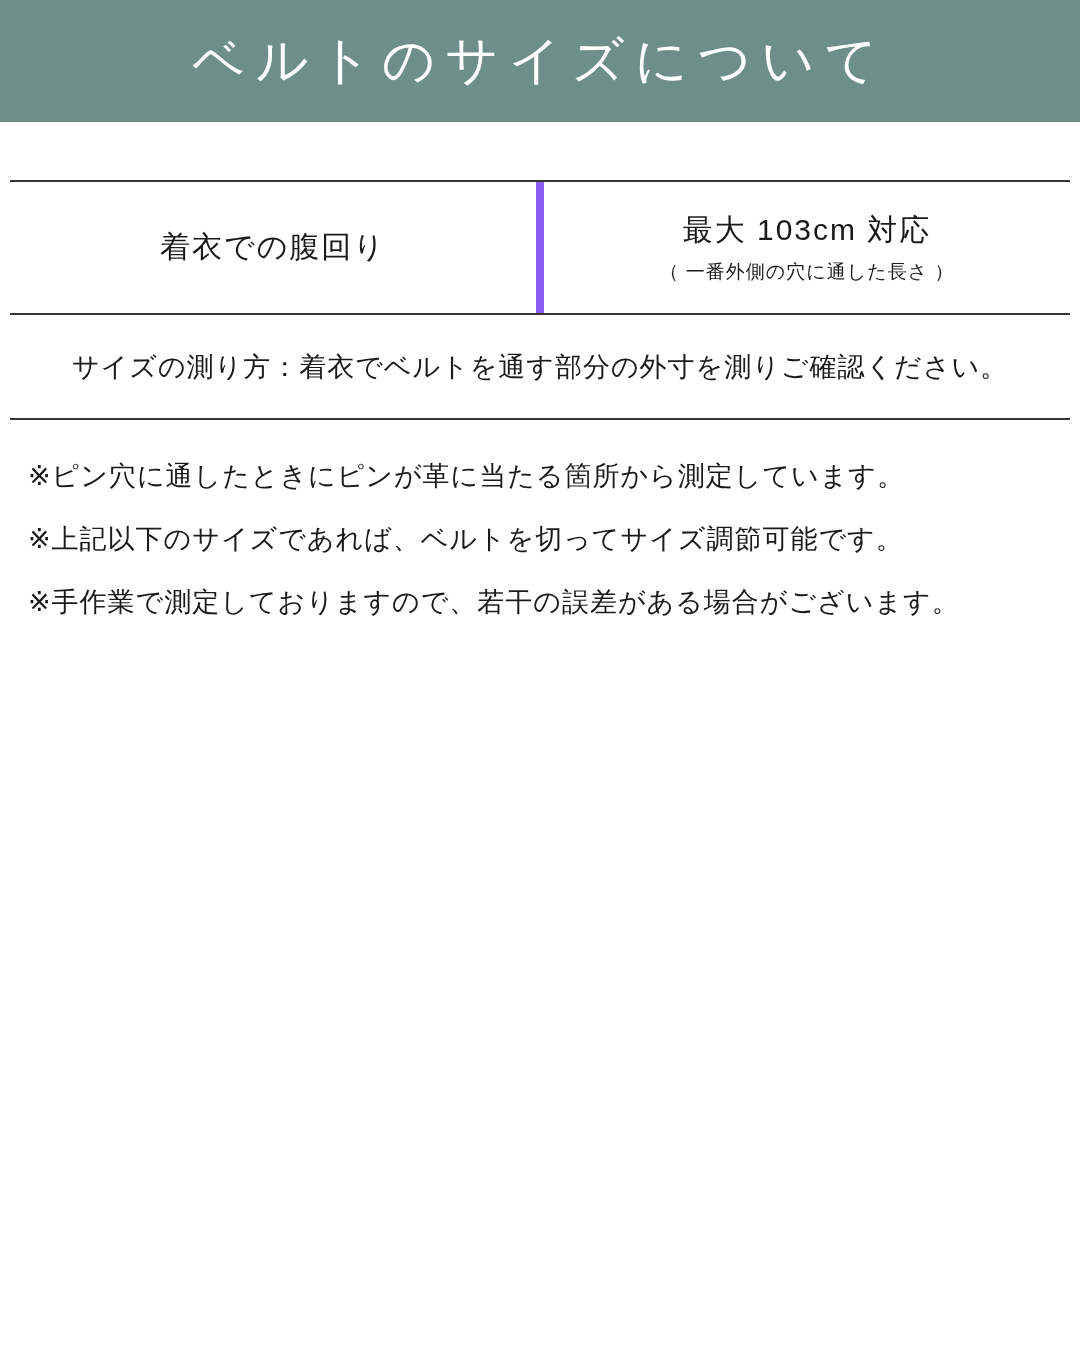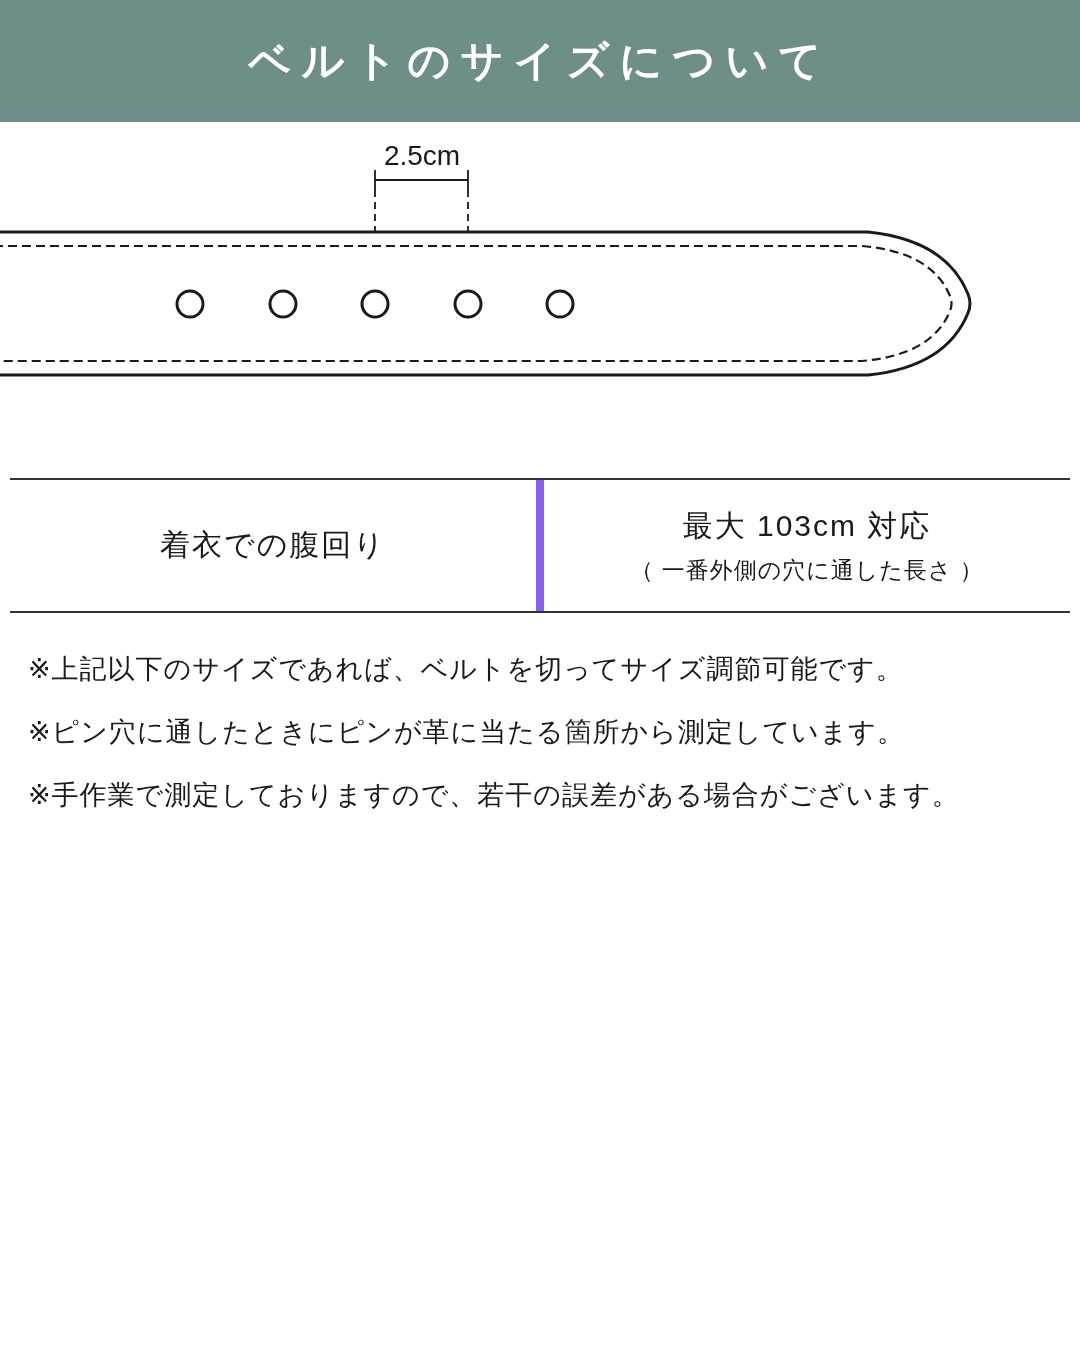--- a/index.html
+++ b/index.html
@@ -13,22 +13,22 @@
   }
   .header {
     height:122px;
     background:#6d8e89;
     display:flex;
     align-items:center;
     justify-content:center;
   }
   .header h1 {
     color:#ffffff;
-    font-size:42px;
-    font-weight:700;
+    font-size:52px;
+    font-weight:400;
     letter-spacing:10px;
     white-space:nowrap;
   }
   svg { display:block; }
   .spec-table {
     margin:58px 10px 0;
     border-top:2px solid #333;
     border-bottom:2px solid #333;
     display:flex;
     height:135px;
@@ -36,21 +36,21 @@
   .spec-cell {
     flex:1;
     display:flex;
     flex-direction:column;
     align-items:center;
     justify-content:center;
     text-align:center;
   }
   .spec-cell.right { border-left:8px solid #8b5cf6; }
   .spec-main { font-size:30px; letter-spacing:2px; }
-  .spec-sub { font-size:23px; margin-top:8px; letter-spacing:1px; }
+  .spec-sub { font-size:19px; margin-top:8px; letter-spacing:1px; }
   .measure-note {
     margin:0 10px;
     border-bottom:2px solid #333;
     height:105px;
     display:flex;
     align-items:center;
     justify-content:center;
     font-size:27px;
     letter-spacing:1px;
     white-space:nowrap;
@@ -72,53 +72,32 @@
 </head>
 <body>
 
 <div>
 
   <header class="header">
     <h1>ベルトのサイズについて</h1>
   </header>
 
 
-  <section>
-    <svg width="1080" height="298" viewBox="0 0 1080 298">
-
-      <text x="422" y="43" text-anchor="middle" font-size="28" class="svgtext">2.5cm</text>
-
-      <line x1="375" y1="58" x2="468" y2="58" class="thin"></line>
-      <line x1="375" y1="48" x2="375" y2="68" class="thin"></line>
-      <line x1="468" y1="48" x2="468" y2="68" class="thin"></line>
-      <line x1="375" y1="68" x2="375" y2="162" class="dashthin"></line>
-      <line x1="468" y1="68" x2="468" y2="162" class="dashthin"></line>
-
-      <path d="M -6,110 L 868,110 Q 946,118 968,172 Q 972,181.5 968,191 Q 946,245 868,253 L -6,253 Z" class="outline"></path>
-
-      <path d="M -6,124 L 862,124 Q 932,130 950,174 Q 953,181.5 950,189 Q 932,233 862,239 L -6,239" class="stitch"></path>
-
-      <circle cx="190" cy="182" r="13" class="outline"></circle>
-      <circle cx="283" cy="182" r="13" class="outline"></circle>
-      <circle cx="375" cy="182" r="13" class="outline"></circle>
-      <circle cx="468" cy="182" r="13" class="outline"></circle>
-      <circle cx="560" cy="182" r="13" class="outline"></circle>
-    </svg>
-  </section>
 
   <section class="spec-table">
     <div class="spec-cell">
       <div class="spec-main">着衣での腹回り</div>
     </div>
     <div class="spec-cell right">
       <div class="spec-main">最大 103cm 対応</div>
       <div class="spec-sub">（ 一番外側の穴に通した長さ ）</div>
     </div>
   </section>
 
+  <div class="measure-note">サイズの測り方：着衣でベルトを通す部分の外寸を測りご確認ください。</div>
 
   <div class="notes">
+    <p>※ピン穴に通したときにピンが革に当たる箇所から測定しています。</p>
     <p>※上記以下のサイズであれば、ベルトを切ってサイズ調節可能です。</p>
-    <p>※ピン穴に通したときにピンが革に当たる箇所から測定しています。</p>
     <p>※手作業で測定しておりますので、若干の誤差がある場合がございます。</p>
   </div>
 
 </div>
 
 </body></html>

